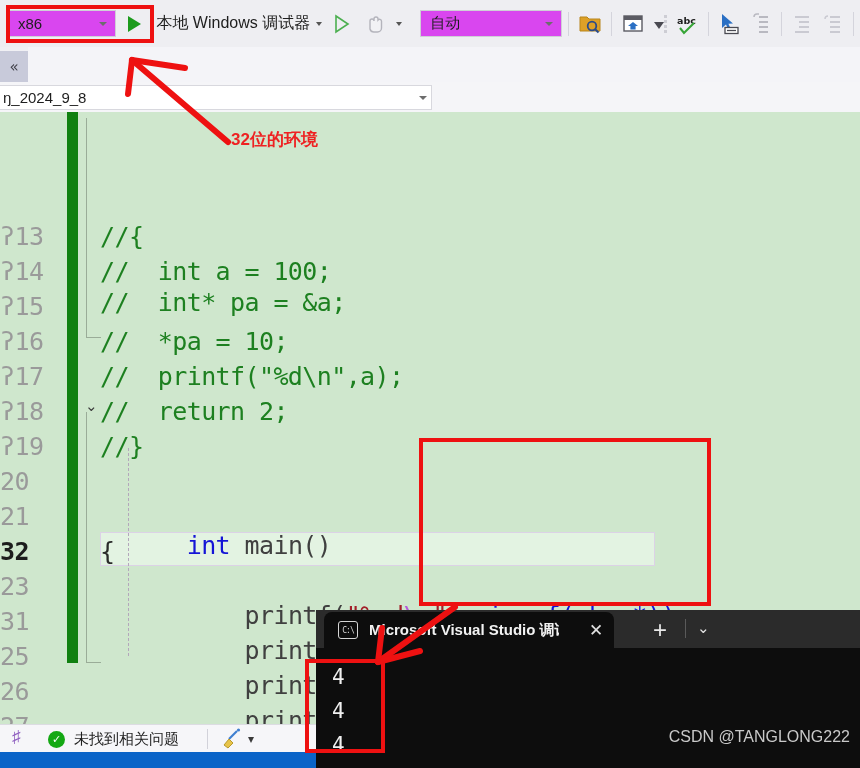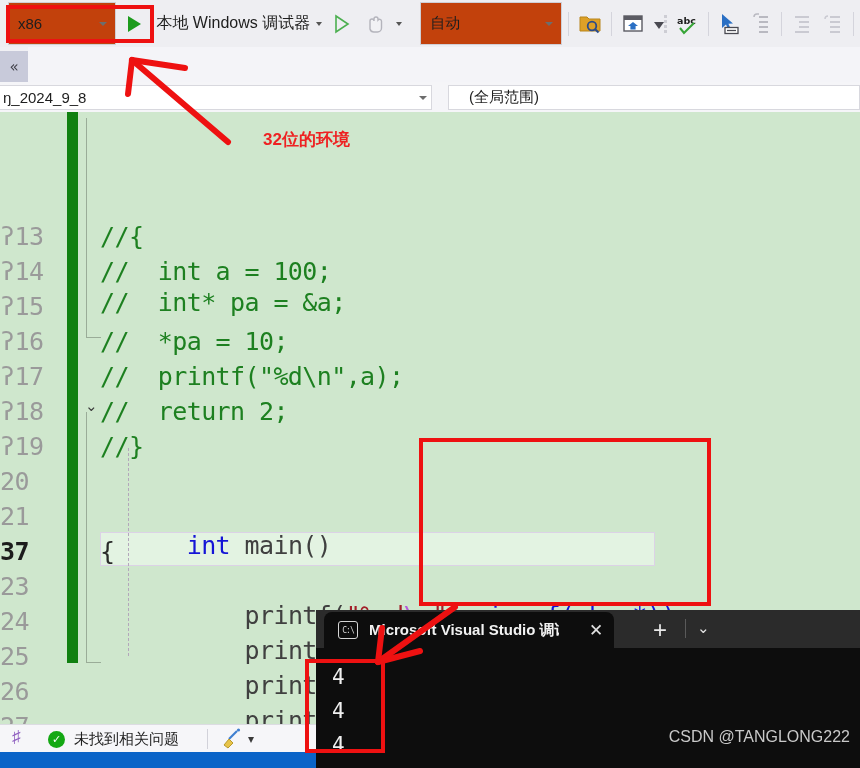--- a/index.html
+++ b/index.html
@@ -11,21 +11,21 @@
   }
   #root{position:relative;width:860px;height:768px;overflow:hidden;}
 
   
   .toolbar{
     position:absolute;left:0;top:0;width:860px;height:47px;
     background:#eeeef2;border-bottom:1px solid #e4e4ea;
     display:flex;align-items:center;
   }
   .combo{
-    height:43px;background:#c2410c;border:1px solid #cfcfd6;
+    height:27px;background:#d946ef;border:1px solid #cfcfd6;
     display:flex;align-items:center;box-sizing:border-box;
     padding:0 4px 0 9px;font-size:15px;color:#1e1e1e;
   }
   #platform-combo{margin-left:8px;width:140px;}
   #config-combo{margin-left:12px;width:185px;}
   .combo .cval{flex:1;white-space:nowrap;overflow:hidden;}
   .caret{
     width:0;height:0;border-left:4px solid transparent;border-right:4px solid transparent;
     border-top:4px solid #6d6d6d;margin-right:4px;
   }
@@ -169,21 +169,21 @@
     white-space:nowrap;
   }
 
   
   .redbox{position:absolute;border:4px solid #ee1111;box-sizing:border-box;pointer-events:none;}
   #redbox-platform{left:6px;top:5px;width:148px;height:38px;}
   #redbox-sizeof{left:419px;top:438px;width:292px;height:168px;}
   #redbox-output{left:305px;top:659px;width:80px;height:94px;}
   .ann-text{
     position:absolute;left:231px;top:128px;font-size:17px;color:#ee2222;
-    font-weight:bold;white-space:nowrap;margin-left:32px;
+    font-weight:bold;white-space:nowrap;
   }
   svg.arrows{position:absolute;left:0;top:0;width:860px;height:768px;pointer-events:none;}
 </style>
 </head>
 <body>
 
 <div id="root">
 
   <div class="toolbar">
 
@@ -304,23 +304,20 @@
     <div class="chevbtn">
       <span>«</span>
     </div>
   </div>
 
   <div class="crumbbar">
     <div class="crumbbox" id="crumb-file">
       <span class="cval">ŋ_2024_9_8</span>
       <span class="caret"></span>
     </div>
-    <div class="crumbbox" id="crumb-scope">
-      <span class="cval">(全局范围)</span>
-    </div>
   </div>
 
   <div class="editor">
 
     <div class="changebar"></div>
 
     <div class="curline"></div>
 
     <div class="foldtop" style="left:86px;top:6px;width:14px;height:219px;border-top:none;border-right:none;"></div>
     <div class="foldline" style="top:300px;height:250px;"></div>
@@ -331,23 +328,23 @@
 
     <div class="ln" style="top:110px">ʔ13</div>
     <div class="ln" style="top:145px">ʔ14</div>
     <div class="ln" style="top:180px">ʔ15</div>
     <div class="ln" style="top:215px">ʔ16</div>
     <div class="ln" style="top:250px">ʔ17</div>
     <div class="ln" style="top:285px">ʔ18</div>
     <div class="ln" style="top:320px">ʔ19</div>
     <div class="ln" style="top:355px">20</div>
     <div class="ln" style="top:390px">21</div>
-    <div class="ln cur" style="top:425px">37</div>
+    <div class="ln cur" style="top:425px">32</div>
     <div class="ln" style="top:460px">23</div>
-    <div class="ln" style="top:495px">24</div>
+    <div class="ln" style="top:495px">31</div>
     <div class="ln" style="top:530px">25</div>
     <div class="ln" style="top:565px">26</div>
     <div class="ln" style="top:600px">27</div>
 
     <div class="code cmt" style="top:110px">//{</div>
     <div class="code cmt" style="top:145px">//  int a = 100;</div>
     <div class="code cmt" style="top:176px">//  int* pa = &amp;a;</div>
     <div class="code cmt" style="top:215px">//  *pa = 10;</div>
     <div class="code cmt" style="top:250px">//  printf("%d\n",a);</div>
     <div class="code cmt" style="top:285px">//  return 2;</div>

